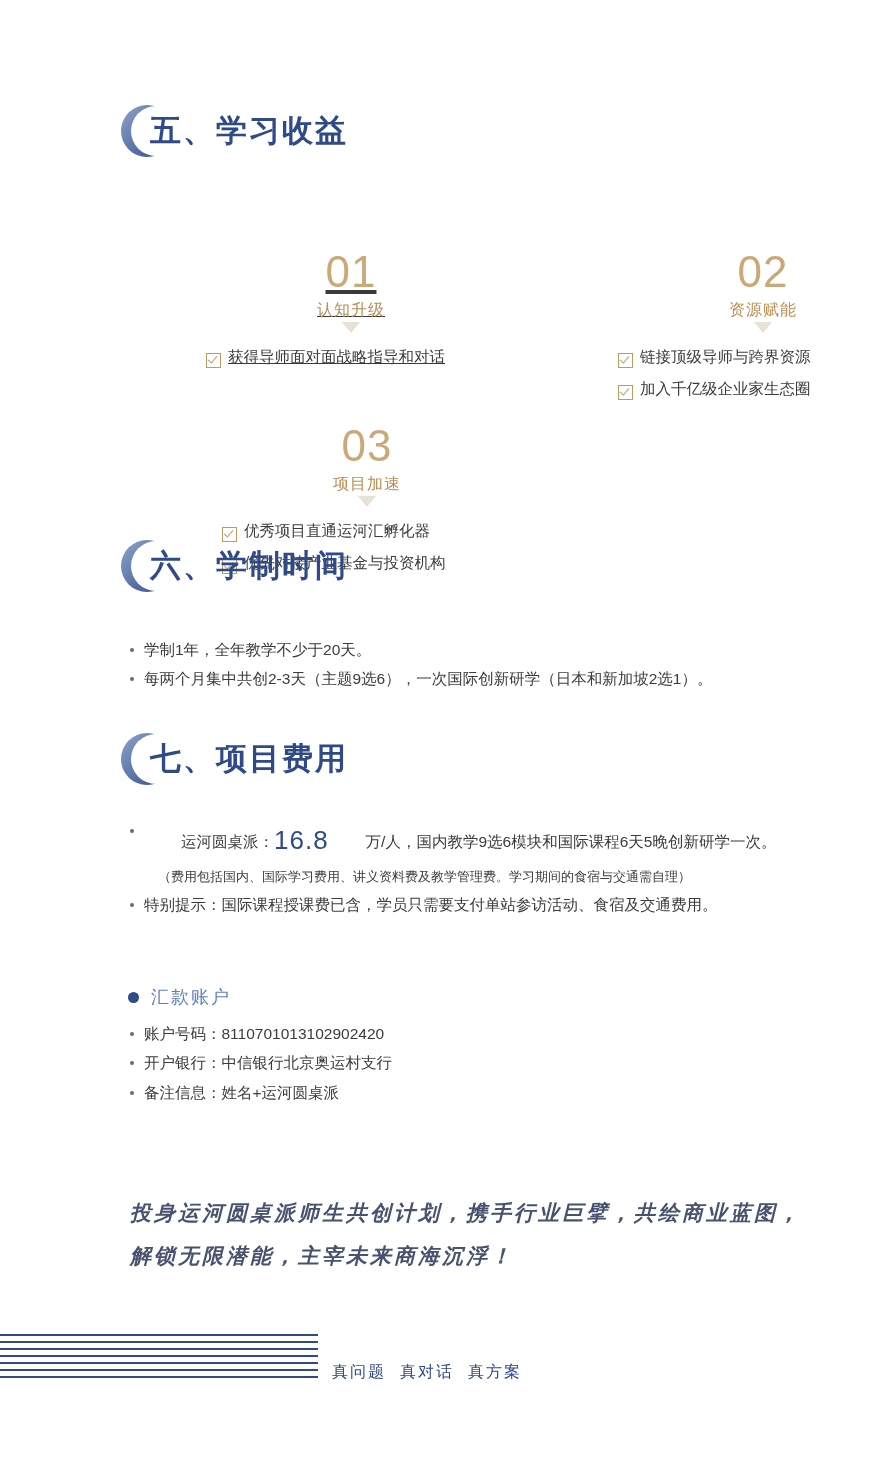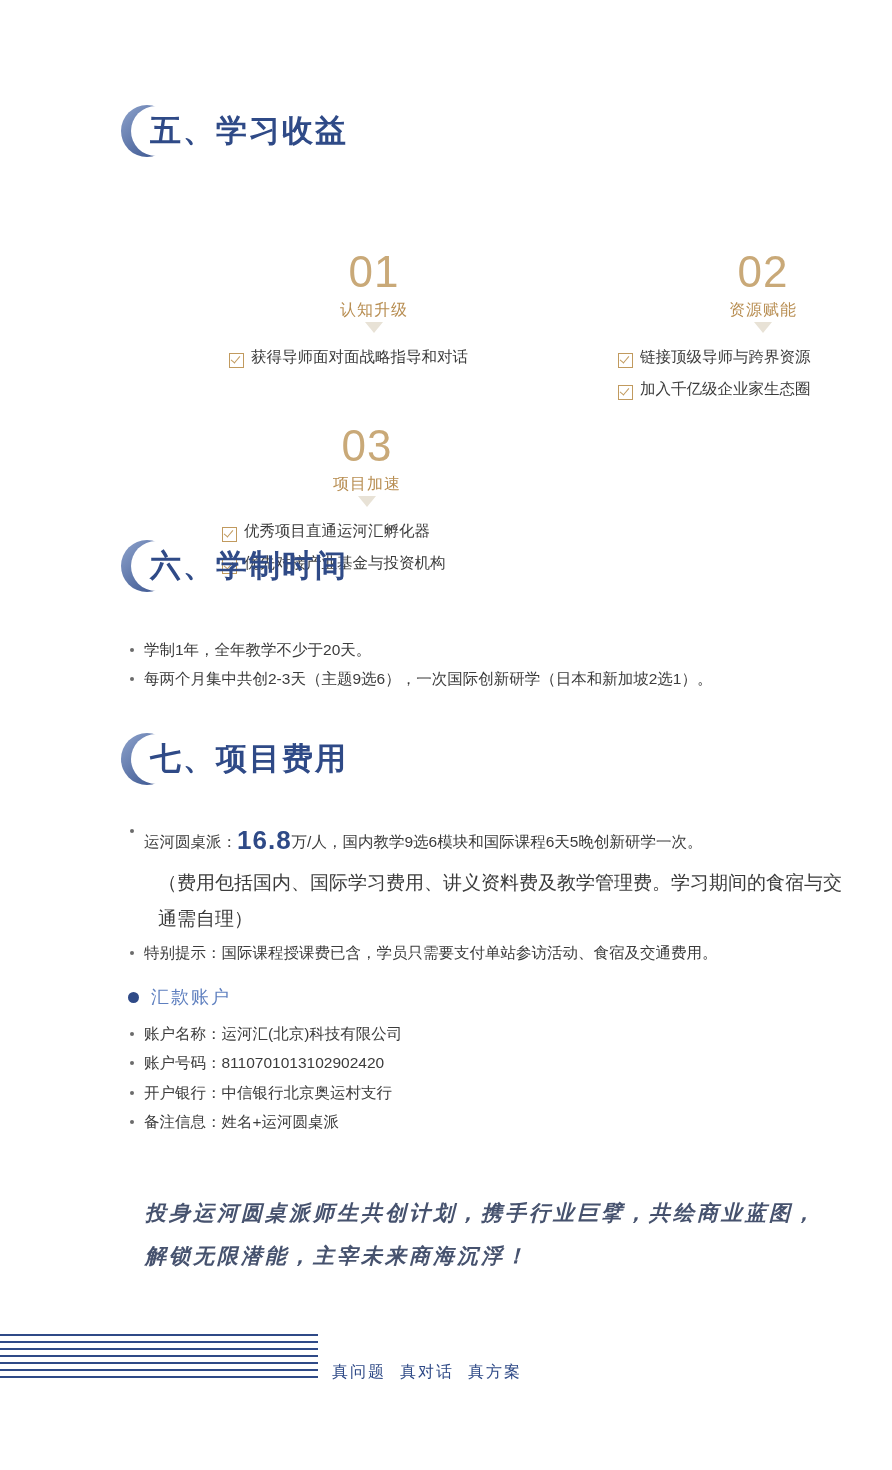--- a/index.html
+++ b/index.html
@@ -138,32 +138,33 @@
     width: 4px;
     height: 4px;
     border-radius: 50%;
     background: #6b6b6b;
   }
 
   .fee-line {
     font-size: 15.5px;
     line-height: 2.0;
     color: #3b3b3b;
+    margin-left: 37px;
   }
   .fee-amount {
     font-size: 26px;
     color: #2f4a87;
-    font-weight: bold;
+    font-weight: normal;
     letter-spacing: 1px;
     vertical-align: -2px;
   }
   .fee-sub {
     display: block;
     padding-left: 14px;
-    font-size: 19px;
+    font-size: 13px;
     line-height: 1.9;
     color: #3b3b3b;
   }
 
   
   .remit-head {
     display: flex;
     align-items: center;
     font-size: 18px;
     color: #5e7fbf;
@@ -242,21 +243,21 @@
             </mask>
           </defs>
           <circle cx="29" cy="29" r="26" fill="url(#g1)" mask="url(#m1)"></circle>
         </svg>
       </div>
       <div class="section-title">五、学习收益</div>
     </div>
 
     <div class="benefits" style="position:relative; width:720px; height:380px;">
 
-      <div class="benefit" style="left:111px; top:64px; width:290px;">
+      <div class="benefit" style="left:88px; top:64px; width:290px;text-decoration:underline;">
         <div class="num">01</div>
         <div class="sub">认知升级</div>
         <ul>
           <li>
               <span class="chk"></span>
               <span>获得导师面对面战略指导和对话</span>
             </li>
         </ul>
       </div>
 
@@ -345,28 +346,27 @@
       <li>特别提示：国际课程授课费已含，学员只需要支付单站参访活动、食宿及交通费用。</li>
     </ul>
   </div>
 
   <div style="position:absolute; left:128px; top:985px; width:700px;">
     <div class="remit-head">
       <span class="remit-bullet"></span>
       <span>汇款账户</span>
     </div>
     <ul class="dot-list">
-      <li>账户名称：运河汇(北京)科技有限公司</li>
       <li>账户号码：8110701013102902420</li>
       <li>开户银行：中信银行北京奥运村支行</li>
       <li>备注信息：姓名+运河圆桌派</li>
     </ul>
   </div>
 
-  <div class="slogan" style="position:absolute; left:145px; top:1192px; width:720px;">
+  <div class="slogan" style="position:absolute; left:130px; top:1192px; width:720px;">
     <div>投身运河圆桌派师生共创计划，携手行业巨擘，共绘商业蓝图，</div>
     <div>解锁无限潜能，主宰未来商海沉浮！</div>
   </div>
 
   <div class="footer">
     <div class="footer-lines">
       <i></i>
         <i></i>
         <i></i>
         <i></i>

